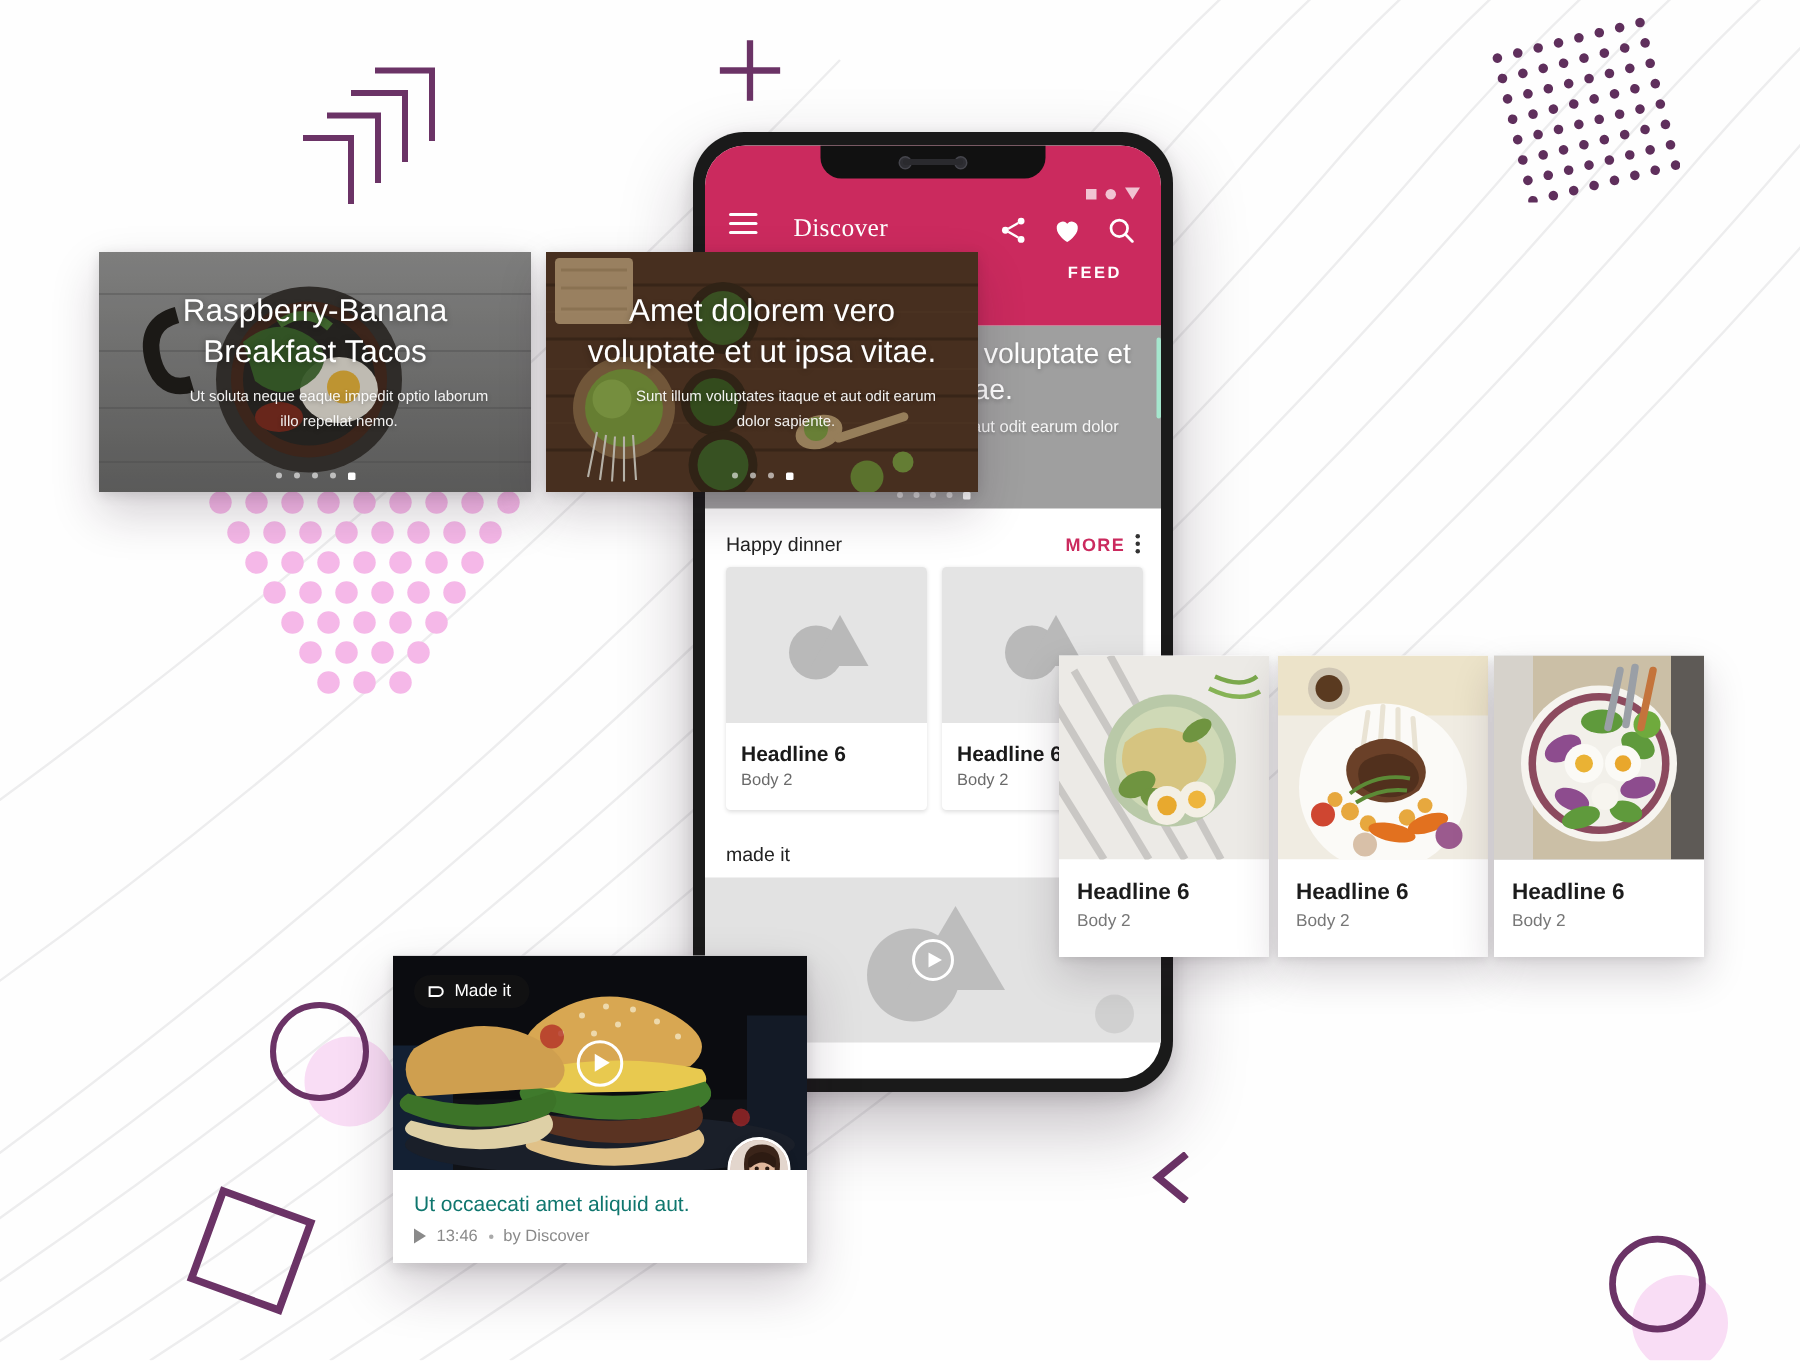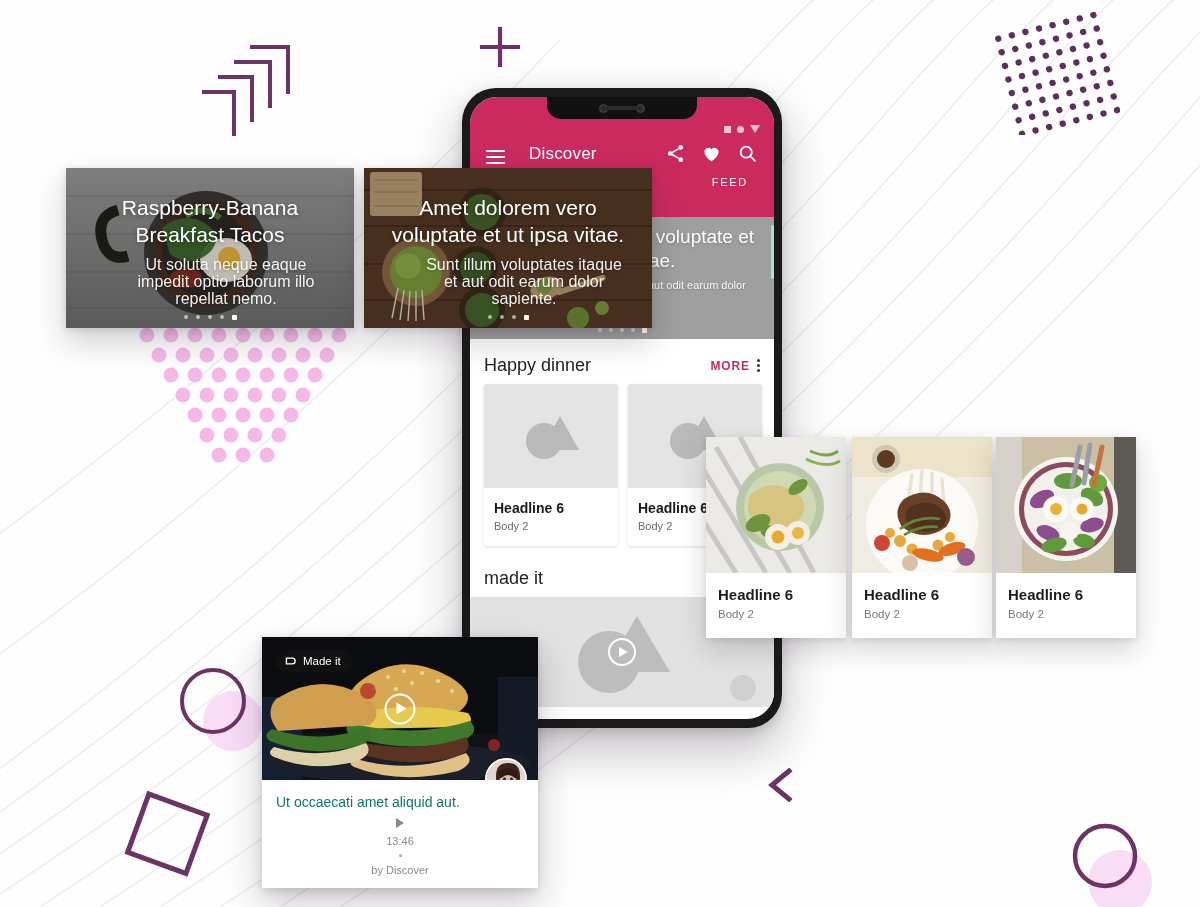--- a/index.html
+++ b/index.html
@@ -53,28 +53,28 @@
     height: 120px; padding-top: 24px; z-index: 10;
   }
   .statusbar {
     display: flex; justify-content: flex-end; align-items: center; gap: 6px;
     padding: 2px 14px 0 0; height: 14px;
   }
   .sb-sq { width: 7px; height: 7px; background: rgba(255,255,255,.72); }
   .sb-ci { width: 7px; height: 7px; border-radius: 50%; background: rgba(255,255,255,.72); }
   .sb-tri { width: 0; height: 0; border-left: 5px solid transparent; border-right: 5px solid transparent; border-top: 8px solid rgba(255,255,255,.72); }
 
-  .appbar-row { display: flex; align-items: flex-end; padding: 7px 16px 0 16px; gap: 14px; }
+  .appbar-row { display: flex; align-items: flex-start; padding: 7px 16px 0 16px; gap: 14px; font-family: Liberation Serif, serif; }
   .appbar-title { font-size: 17px; font-weight: 400; letter-spacing: .2px; flex: 1; margin-left: 10px; }
   .ic { width: 22px; height: 22px; display: flex; align-items: center; justify-content: center; cursor: pointer; }
   .hamb { width: 19px; display: flex; flex-direction: column; gap: 4px; cursor: pointer; }
   .hamb i { display: block; height: 2px; background: #fff; border-radius: 1px; }
 
   .tabrow { display: flex; justify-content: flex-end; padding: 12px 26px 0 0; }
-  .tab-feed { font-size: 11px; letter-spacing: 1.7px; font-weight: 400; color: #fff; }
+  .tab-feed { font-size: 11px; letter-spacing: 1.7px; font-weight: 700; color: #fff; }
 
   
   .hero {
     position: relative; height: 122px; background: #a8a8a8;
     overflow: hidden; z-index: 5;
   }
   .hero-txt { position: absolute; left: 0; right: 0; top: 8px; text-align: center; color: #fff; padding: 0 12px; }
   .hero-h { font-size: 19px; line-height: 24px; font-weight: 400; text-shadow: 0 1px 3px rgba(0,0,0,.22); }
   .hero-s { font-size: 11px; line-height: 15px; margin-top: 5px; color: rgba(255,255,255,.92); text-shadow: 0 1px 2px rgba(0,0,0,.2); }
   .dots { position: absolute; bottom: 6px; left: 0; right: 0; display: flex; justify-content: center; gap: 7px; }
@@ -82,21 +82,21 @@
   .dots span.on { background: #fff; border-radius: 1px; width: 5px; height: 5px; }
 
   .chips { display: flex; gap: 10px; padding: 20px 0 0 14px; }
   .chip {
     background: #ea4335; color: #fff; border: none; border-radius: 16px;
     padding: 8px 14px; font-size: 11px; letter-spacing: 1.1px; font-weight: 700;
     white-space: nowrap; font-family: "Liberation Sans", sans-serif; cursor: pointer;
   }
 
   .sec-head { display: flex; align-items: center; justify-content: space-between; padding: 16px 14px 8px 14px; }
-  .sec-title { font-size: 18px; color: #222; }
+  .sec-title { font-size: 13px; color: #222; }
   .sec-right { display: flex; align-items: center; gap: 7px; }
   .more { font-size: 12px; font-weight: 700; letter-spacing: .9px; color: #cb2a5e; cursor: pointer; }
   .kebab { display: flex; flex-direction: column; gap: 2px; cursor: pointer; }
   .kebab i { width: 3px; height: 3px; background: #333; border-radius: 50%; }
 
   .card-row { display: flex; gap: 10px; padding: 0 0 0 14px; }
   .ph-card { width: 134px; background: #fff; border-radius: 3px; box-shadow: 0 1px 3px rgba(0,0,0,.13); overflow: hidden; flex: 0 0 auto; }
   .ph-img { height: 104px; background: #e4e4e4; display: flex; align-items: center; justify-content: center; }
   .ph-body { padding: 12px 10px 14px 10px; }
   .ph-h { font-size: 14px; font-weight: 700; color: #1a1a1a; }
@@ -116,21 +116,21 @@
   .hero-card {
     position: absolute; z-index: 7; overflow: hidden;
     box-shadow: 0 14px 30px rgba(40,20,40,.20), 0 2px 8px rgba(0,0,0,.12);
   }
   .hc-1 { left: 66px; top: 168px; width: 288px; height: 160px; }
   .hc-2 { left: 364px; top: 168px; width: 288px; height: 160px; }
   .hc-photo { position: absolute; inset: 0; }
   .hc-shade { position: absolute; inset: 0; background: rgba(0,0,0,.18); }
   .hc-txt { position: absolute; left: 0; right: 0; top: 26px; text-align: center; color: #fff; padding: 0 26px; }
   .hc-h { font-size: 21px; line-height: 27px; font-weight: 400; text-shadow: 0 1px 4px rgba(0,0,0,.35); }
-  .hc-s { font-size: 16px; line-height: 17px; margin-top: 8px; color: rgba(255,255,255,.93); text-shadow: 0 1px 3px rgba(0,0,0,.3); margin-left: 32px; }
+  .hc-s { font-size: 10px; line-height: 17px; margin-top: 8px; color: rgba(255,255,255,.93); text-shadow: 0 1px 3px rgba(0,0,0,.3); margin-left: 32px; }
   .hc-dots { position: absolute; bottom: 8px; left: 0; right: 0; display: flex; justify-content: center; gap: 8px; }
   .hc-dots span { width: 4px; height: 4px; border-radius: 50%; background: rgba(255,255,255,.6); }
   .hc-dots span.on { background: #fff; width: 5px; height: 5px; border-radius: 1px; }
 
   
   .food-card {
     position: absolute; z-index: 8; width: 140px; background: #fff;
     box-shadow: 0 12px 26px rgba(40,20,40,.18), 0 2px 6px rgba(0,0,0,.10);
     overflow: hidden;
   }
@@ -158,21 +158,21 @@
     width: 31px; height: 31px; border-radius: 50%; border: 2.5px solid #fff;
     display: flex; align-items: center; justify-content: center;
   }
   .vc-play i { width: 0; height: 0; border-left: 10px solid #fff; border-top: 6px solid transparent; border-bottom: 6px solid transparent; margin-left: 3px; }
   .vc-avatar {
     position: absolute; right: 11px; bottom: -20px; width: 42px; height: 42px; border-radius: 50%;
     border: 2px solid #fff; overflow: hidden; box-shadow: 0 2px 6px rgba(0,0,0,.2); background:#c9a899;
   }
   .vc-cap { padding: 14px 14px 12px 14px; }
   .vc-title { font-size: 14px; color: #0f766e; }
-  .vc-meta { font-size: 11px; color: #8a8a8a; margin-top: 8px; display: flex; align-items: center; gap: 7px; flex-direction: column; }
+  .vc-meta { font-size: 11px; color: #8a8a8a; margin-top: 8px; display: flex; align-items: center; gap: 7px; }
   .vc-meta .tri { width: 0; height: 0; border-left: 8px solid #8a8a8a; border-top: 5px solid transparent; border-bottom: 5px solid transparent; }
   .dotsep { width: 3px; height: 3px; border-radius: 50%; background: #aaa; }
 </style>
 </head>
 <body>
 
 <div id="stage">
 
   <svg class="bg-lines" viewBox="0 0 1200 907" preserveAspectRatio="none">
     <g fill="none" stroke="#ededee" stroke-width="1.6">

